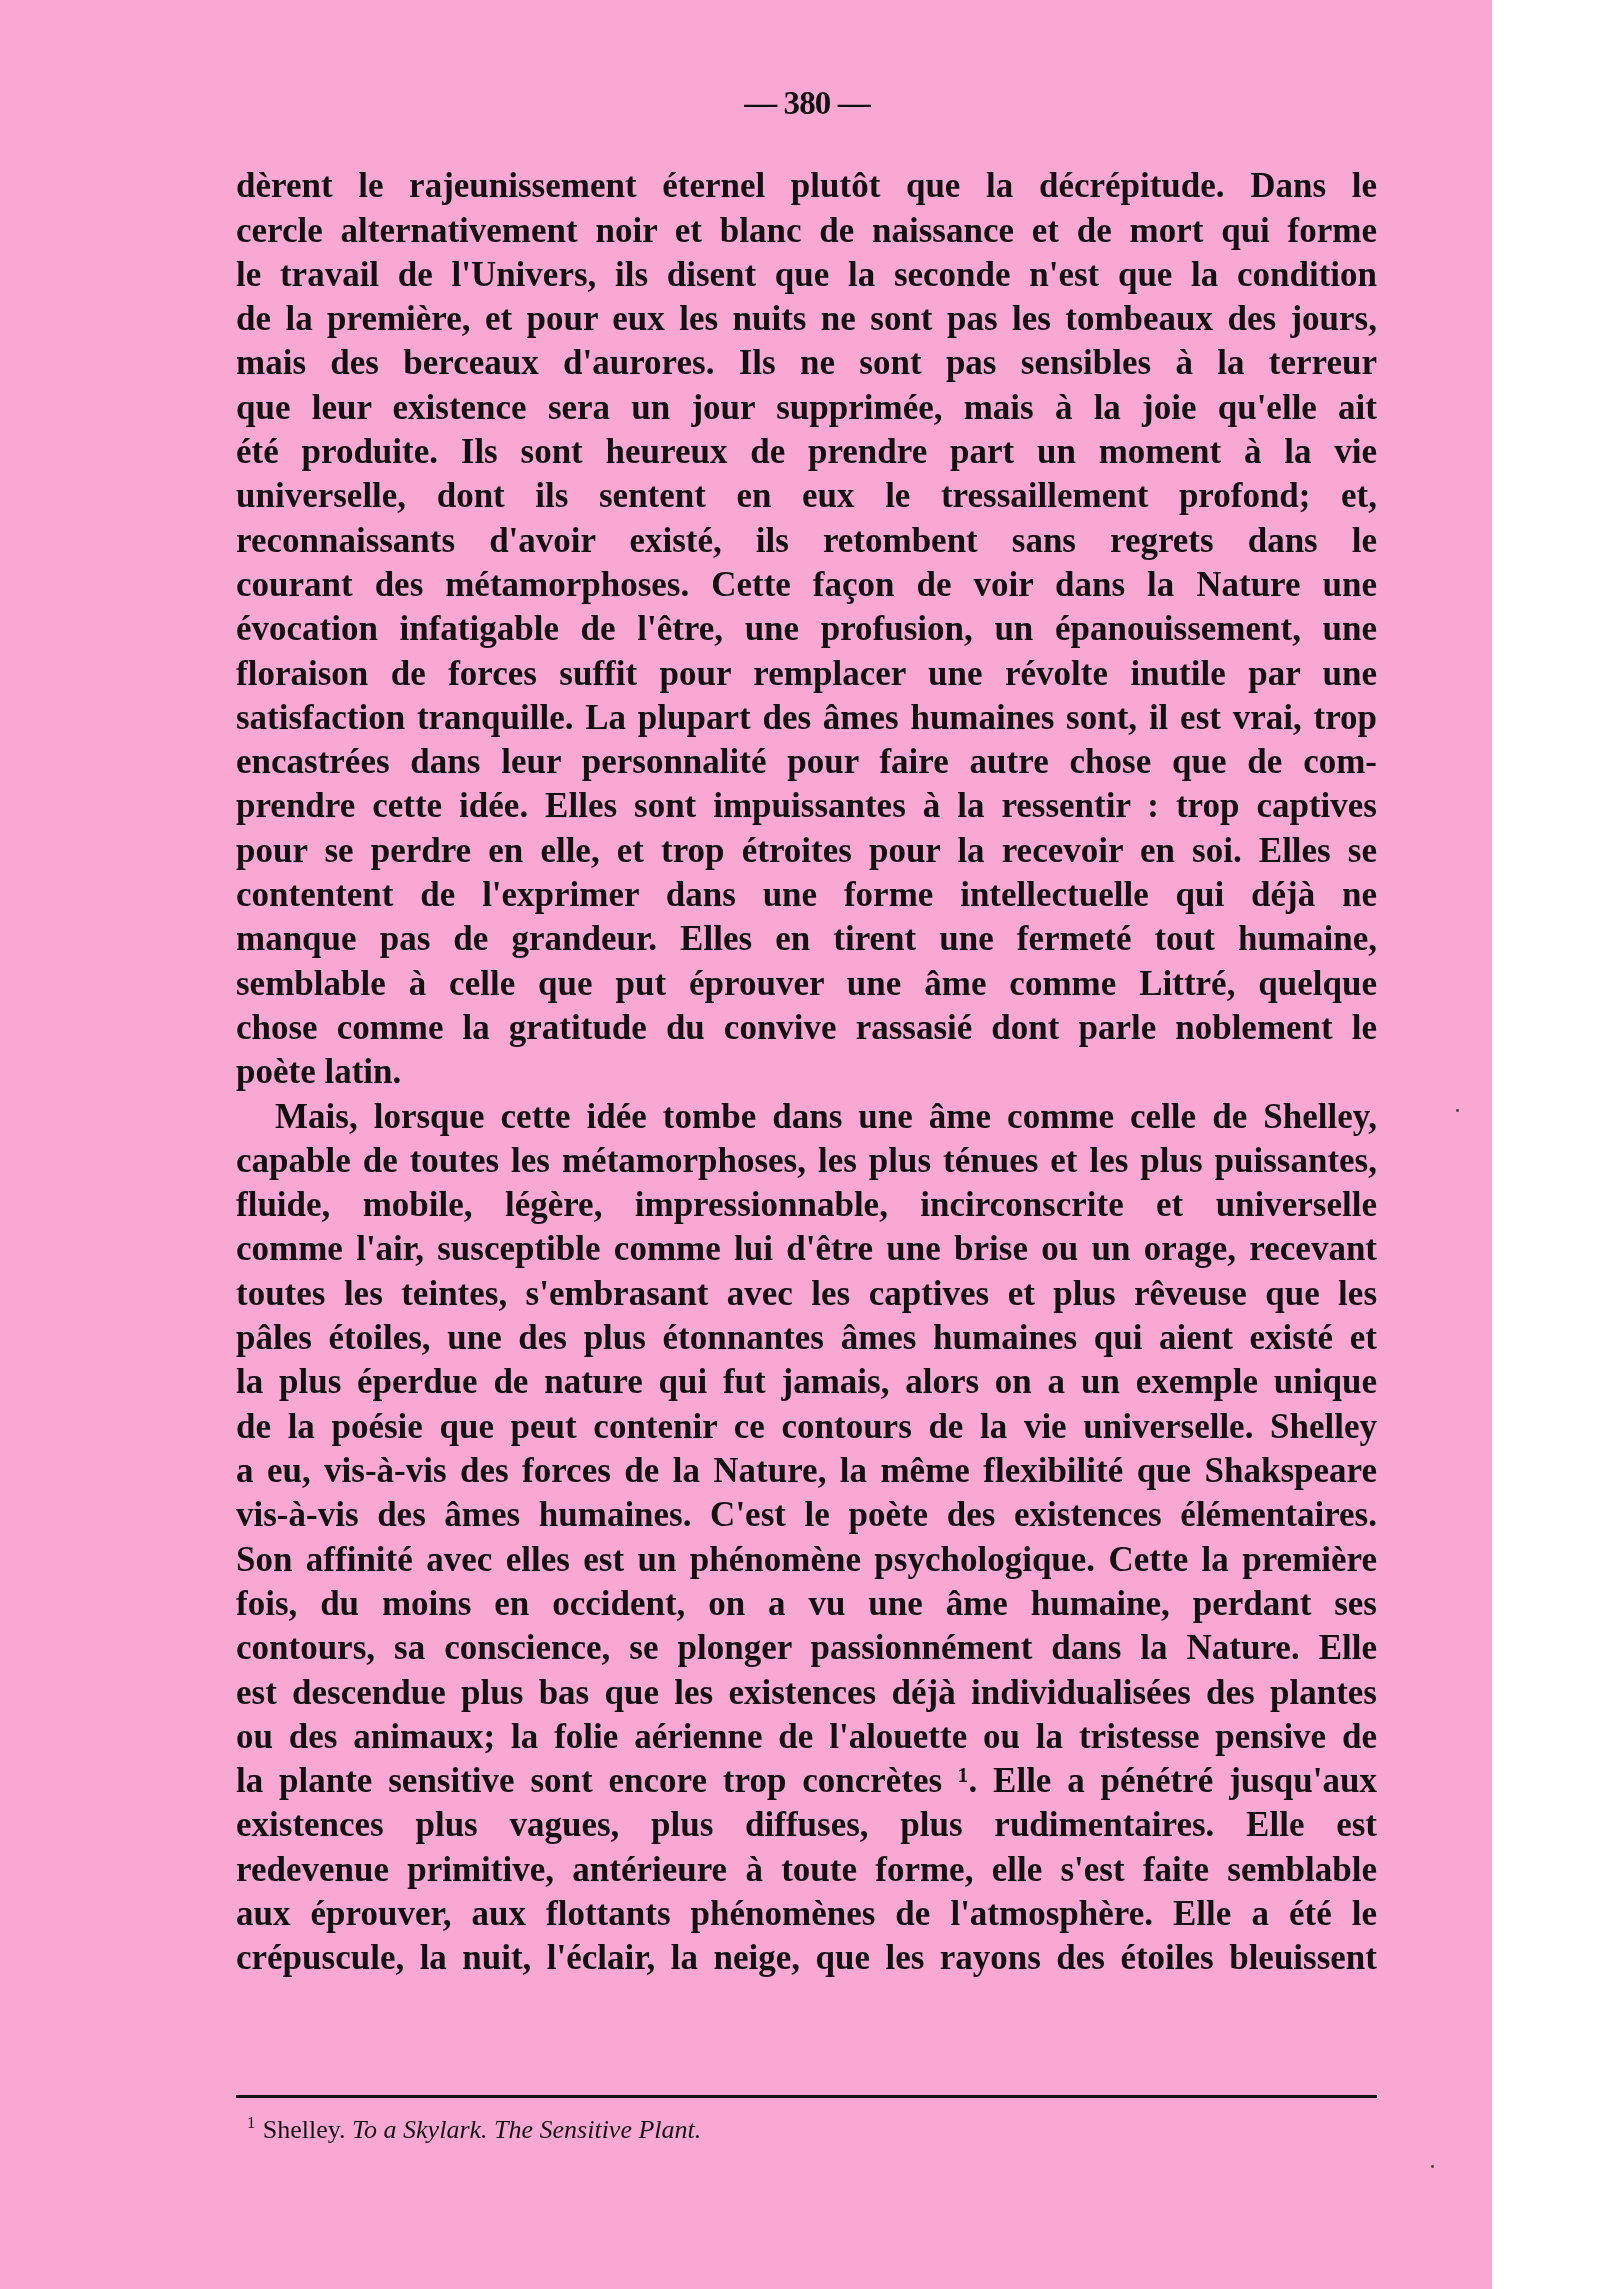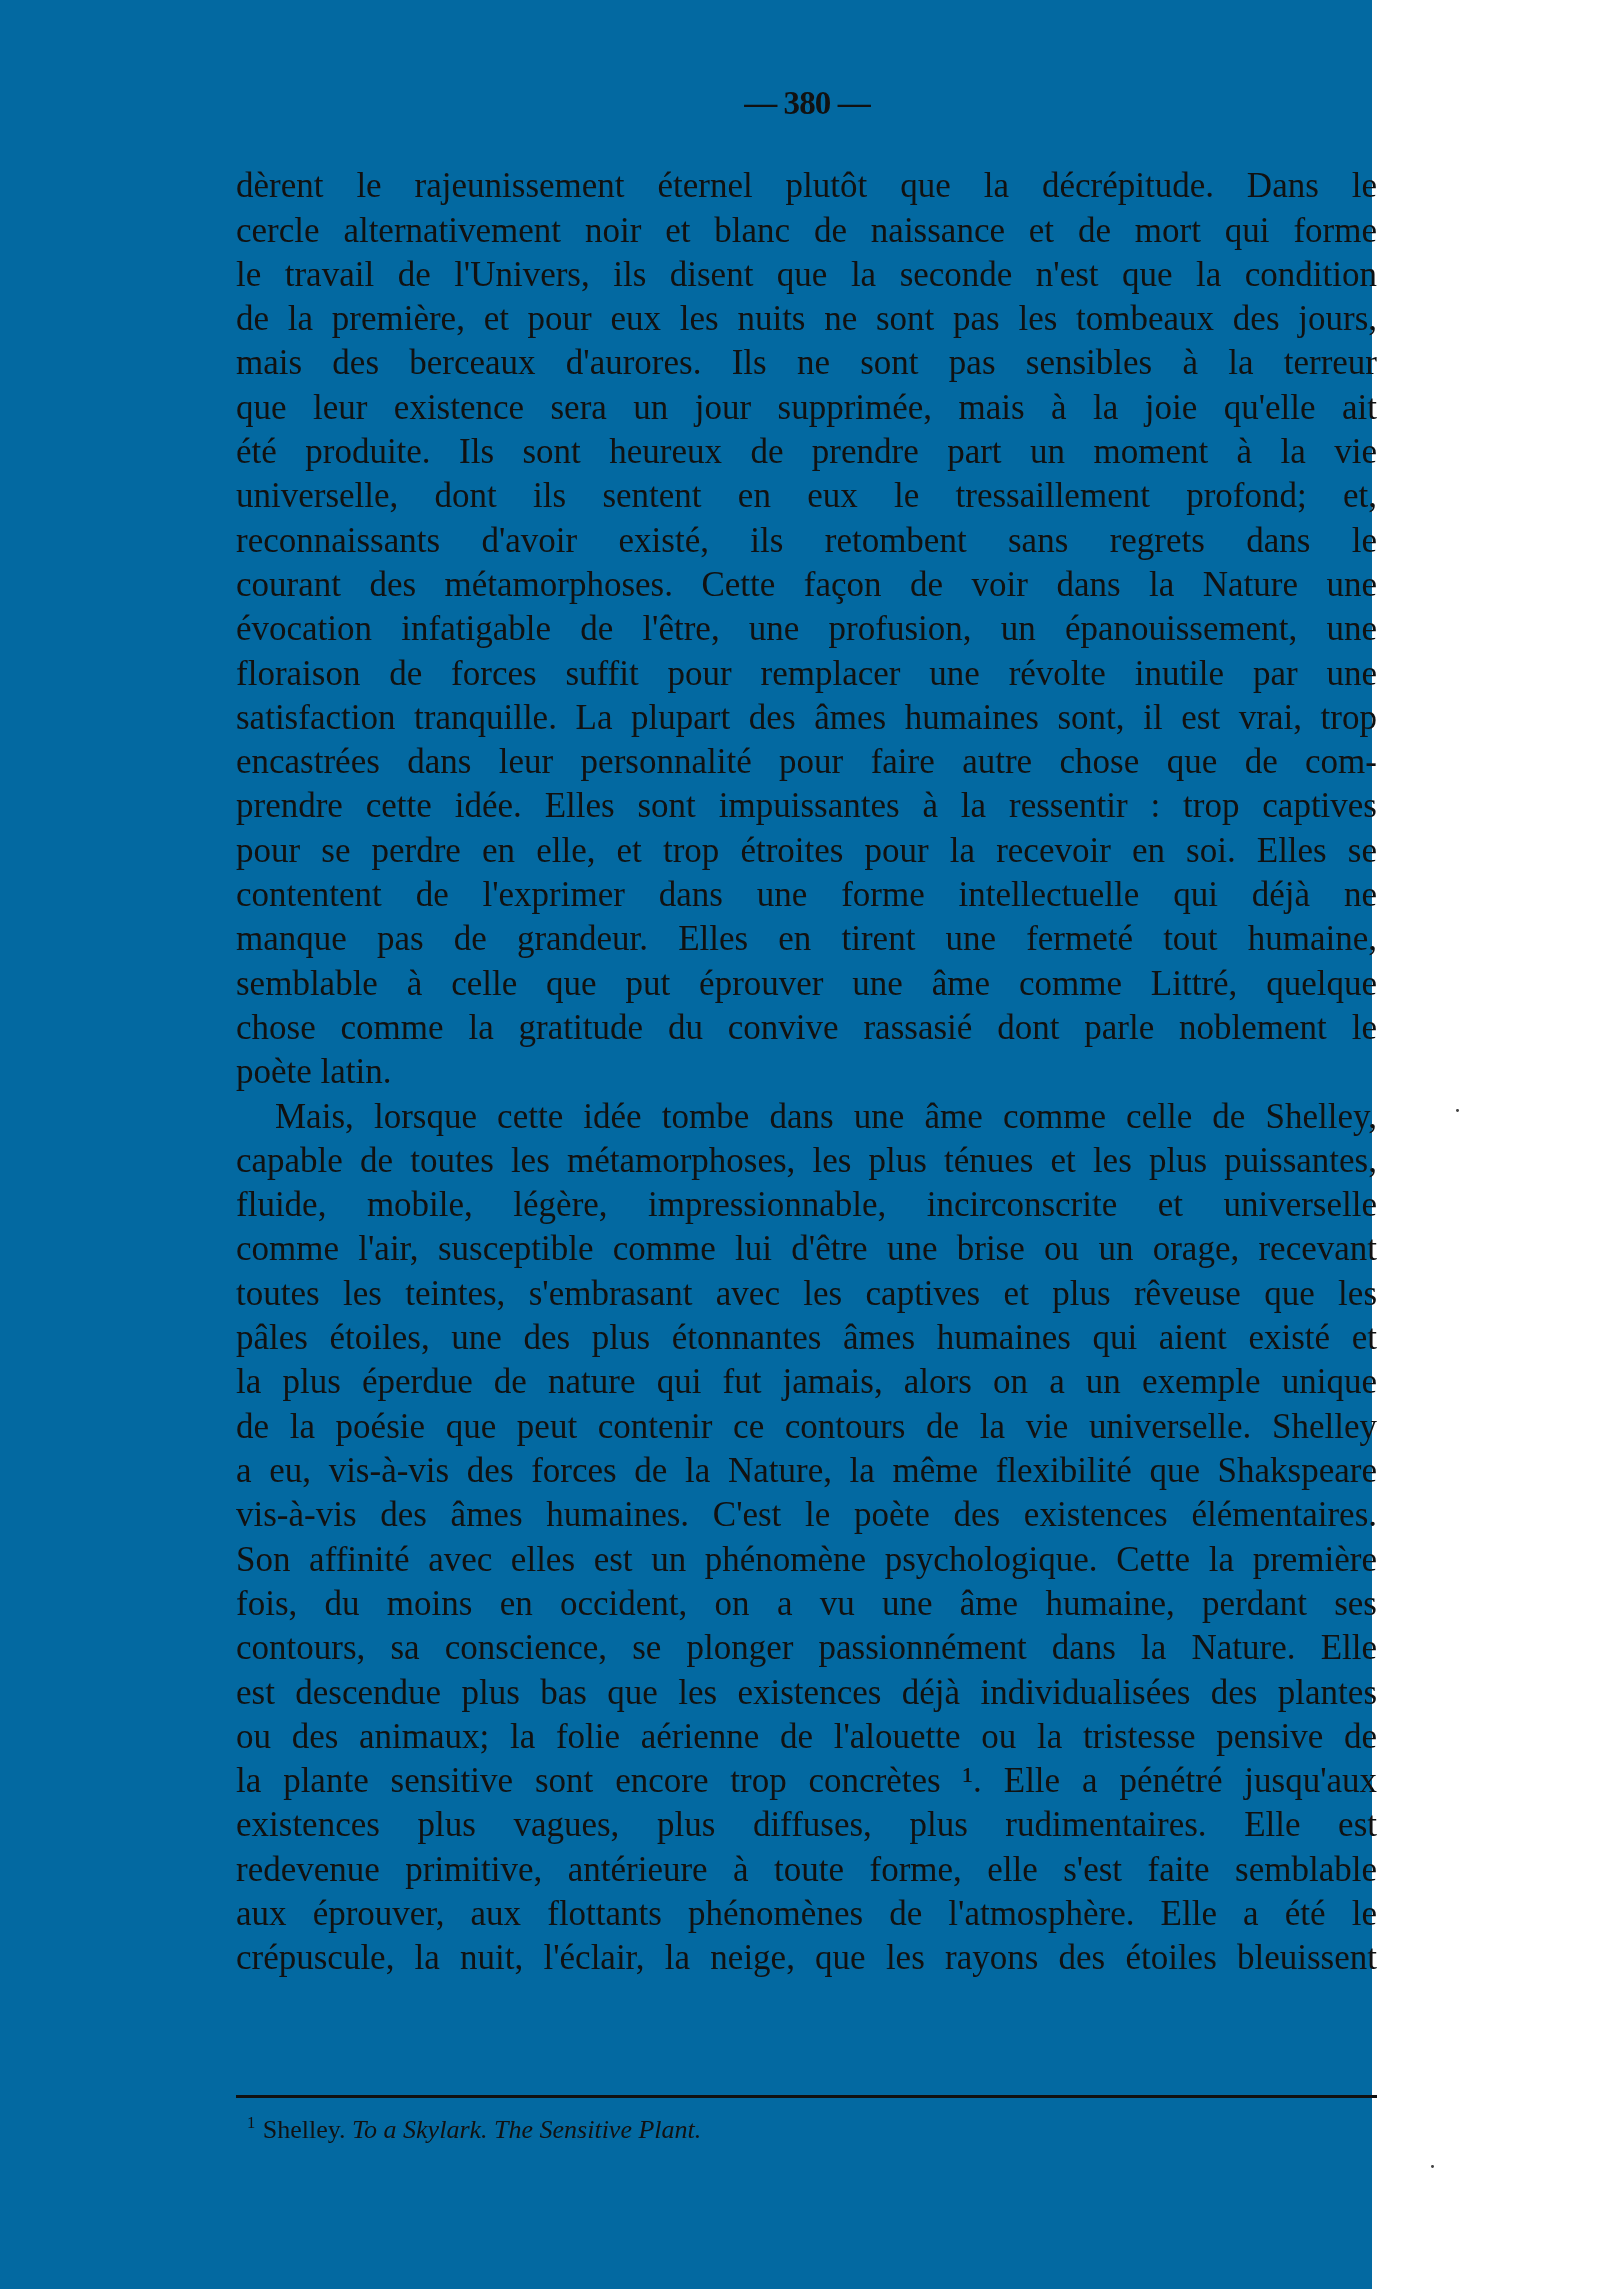--- a/index.html
+++ b/index.html
@@ -1,30 +1,31 @@
 <!DOCTYPE html>
 <html style="font-size:14.8px"><head>
   <meta charset="utf-8">
   <style>
     html, body { margin: 0; padding: 0; background: #ffffff; }
     body { width: 1614px; height: 2290px; position: relative; overflow: hidden; }
     .page {
-      position: absolute; left: 0; top: 0; width: 1372px; height: 2290px;
-      background: #0369a1; color: #111111;
+      position: absolute; left: 0; top: 0; width: 1492px; height: 2290px;
+      background: #f9a8d4; color: #111111;
       font-family: "Liberation Serif", "DejaVu Serif", serif;
     }
     .page-number {
       position: absolute; left: 0; width: 1614px; top: 85px;
       text-align: center; font-size: 33px; font-weight: bold; letter-spacing: -0.9px;
     }
     .line {
       position: absolute; left: 236px; width: 1141px;
       font-size: 35px; line-height: 44px; white-space: nowrap;
       text-align: justify; text-align-last: justify;
       transform-origin: left top;
+      font-weight: bold;
     }
     .line.last { text-align-last: left; }
     .line.indent { left: 275px; width: 1102px; }
     .rule {
       position: absolute; left: 236px; top: 2095px; width: 1141px; height: 2.8px;
       background: #111111;
     }
     .footnote {
       position: absolute; left: 247px; top: 2113px; font-size: 26px; font-weight: normal;
       white-space: nowrap;

